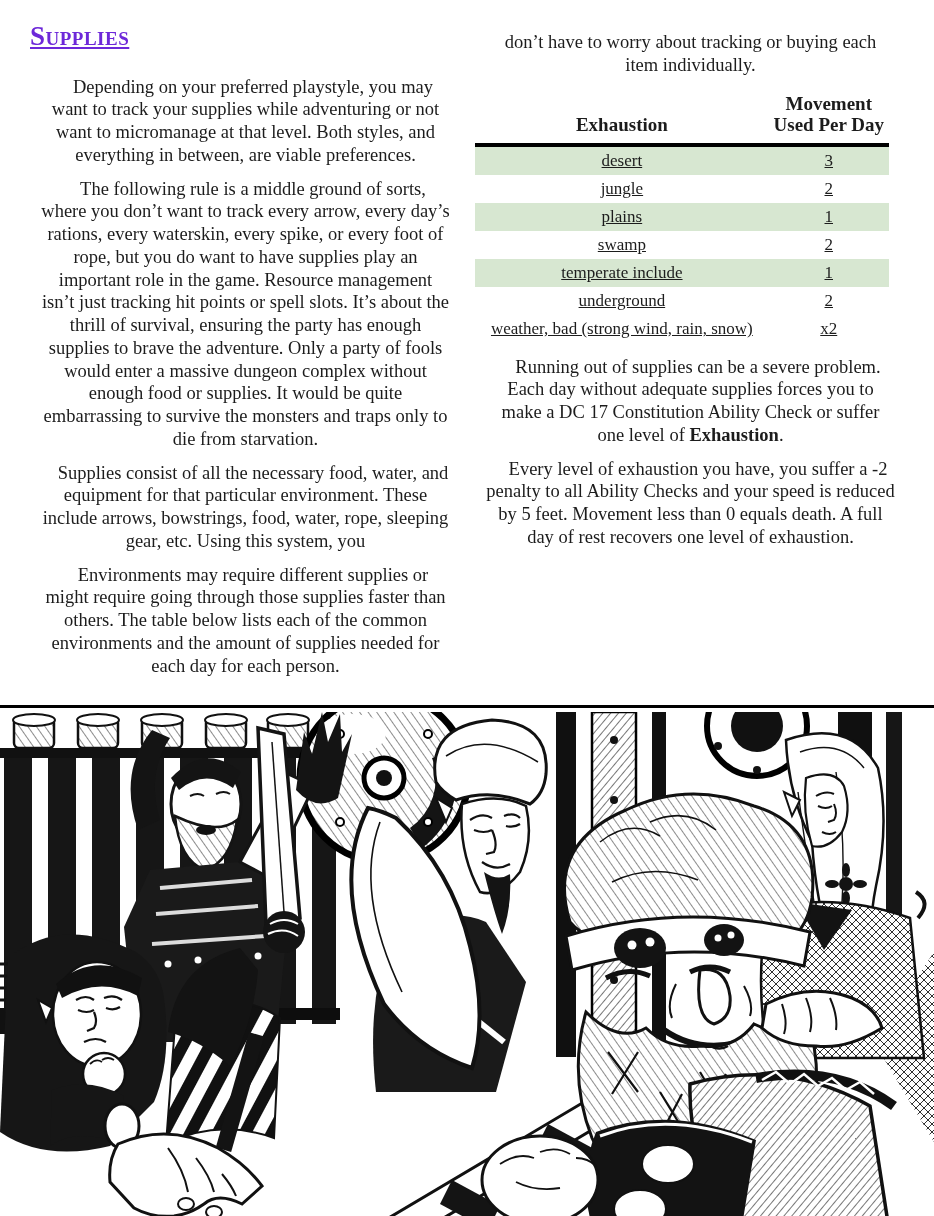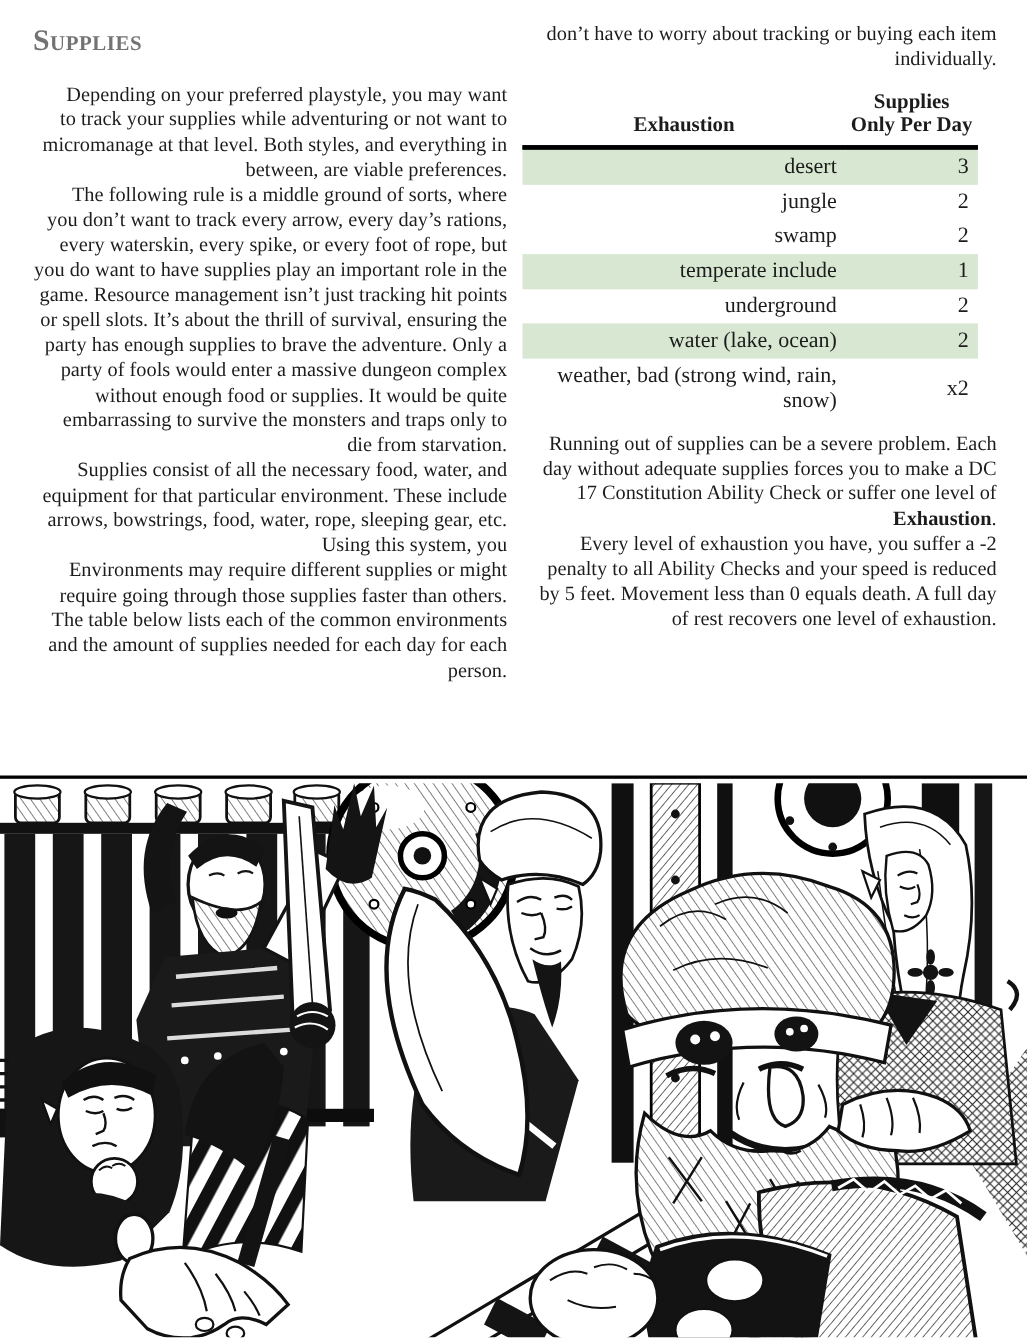--- a/index.html
+++ b/index.html
@@ -6,36 +6,37 @@
   body{
     width:934px;height:1216px;background:#ffffff;overflow:hidden;
     font-family:"Liberation Serif","DejaVu Serif",serif;color:#1c1c1c;
   }
   .page{width:934px;height:1216px;display:flex;flex-direction:column;}
   .content{
     box-sizing:border-box;height:705px;display:flex;gap:14px;
     padding:20px 28px 0 30px;overflow:hidden;
   }
   .col{flex:1;font-size:18.5px;line-height:1.23;}
-  .col p{margin:0;text-indent:15px;text-align:right;}
+  .col p{margin:11px;text-indent:15px;text-align:center;}
   .col p.no-indent{text-indent:0;}
   h1.page-title{
     font-size:27px;line-height:1.1;margin:2px 0 24px 0;
-    font-variant:small-caps;font-weight:bold;letter-spacing:.5px;color:#737373;
+    font-variant:small-caps;font-weight:bold;letter-spacing:.5px;color:#6d28d9;text-decoration:underline;
   }
   table.supplies{
     width:96%;border-collapse:collapse;margin:14px 0 12px 0;
   }
   table.supplies th{
     font-weight:bold;font-size:19px;line-height:1.15;text-align:center;
     padding:2px 4px 7px 4px;border-bottom:4px solid #000;vertical-align:bottom;
   }
   table.supplies td{
-    text-align:right;font-size:20px;line-height:1.18;padding:4px 8px;
+    text-align:center;font-size:17px;line-height:1.18;padding:4px 8px;
     vertical-align:middle;
+    text-decoration:underline;
   }
   table.supplies .col-env{width:71%;}
   table.supplies .col-val{width:29%;}
   tr.shaded{background:#d7e7d1;}
   .illustration{
     height:511px;box-sizing:border-box;border-top:3px solid #000;
     padding-top:4px;background:#fff;
   }
   .illustration svg{display:block;}
   b{font-weight:bold;}
@@ -58,46 +59,46 @@
       <p class="no-indent">don’t have to worry about tracking or buying each item individually.</p>
 
       <table class="supplies">
         <colgroup>
             <col class="col-env">
             <col class="col-val">
           </colgroup>
         <thead>
           <tr>
             <th>Exhaustion</th>
-            <th>Supplies Only Per Day</th>
+            <th>Movement Used Per Day</th>
           </tr>
         </thead>
         <tbody>
           <tr class="shaded">
             <td>desert</td>
             <td>3</td>
           </tr>
           <tr>
             <td>jungle</td>
             <td>2</td>
           </tr>
+          <tr class="shaded">
+            <td>plains</td>
+            <td>1</td>
+          </tr>
           <tr>
             <td>swamp</td>
             <td>2</td>
           </tr>
           <tr class="shaded">
             <td>temperate include</td>
             <td>1</td>
           </tr>
           <tr>
             <td>underground</td>
-            <td>2</td>
-          </tr>
-          <tr class="shaded">
-            <td>water (lake, ocean)</td>
             <td>2</td>
           </tr>
           <tr>
             <td>weather, bad (strong wind, rain, snow)</td>
             <td>x2</td>
           </tr>
         </tbody>
       </table>
 
       <p><span>Running out of supplies can be a severe problem. Each day without adequate supplies forces you to make a DC 17 Constitution Ability Check or suffer one level of </span><b>Exhaustion</b><span>.</span></p>

